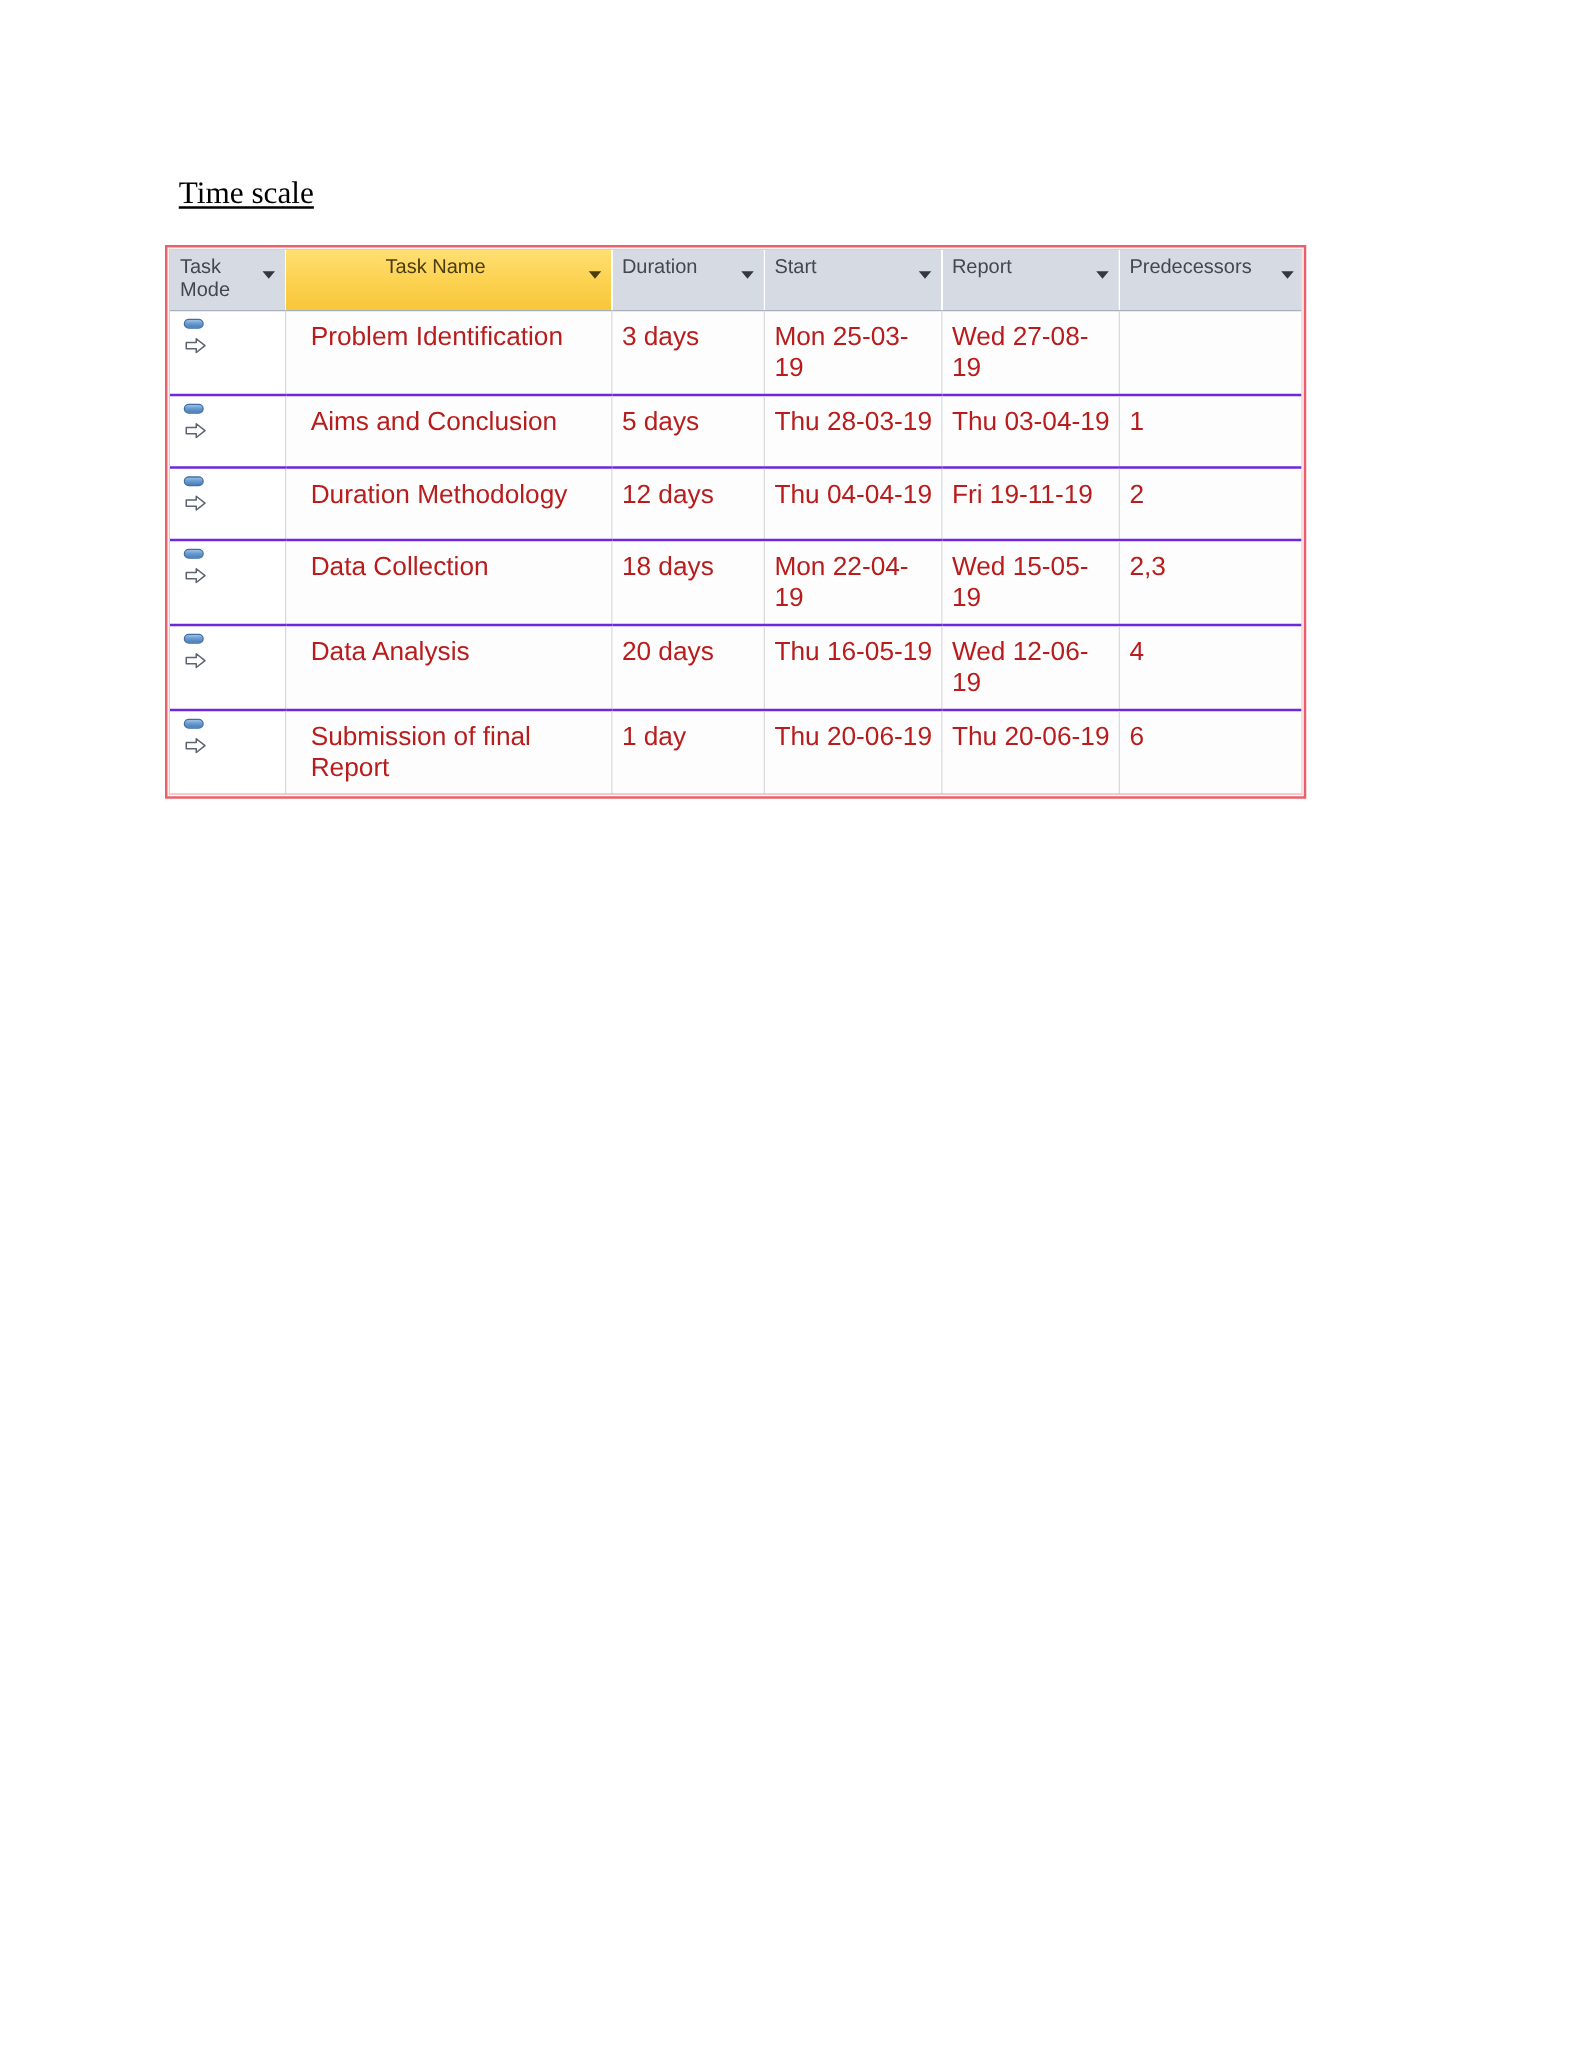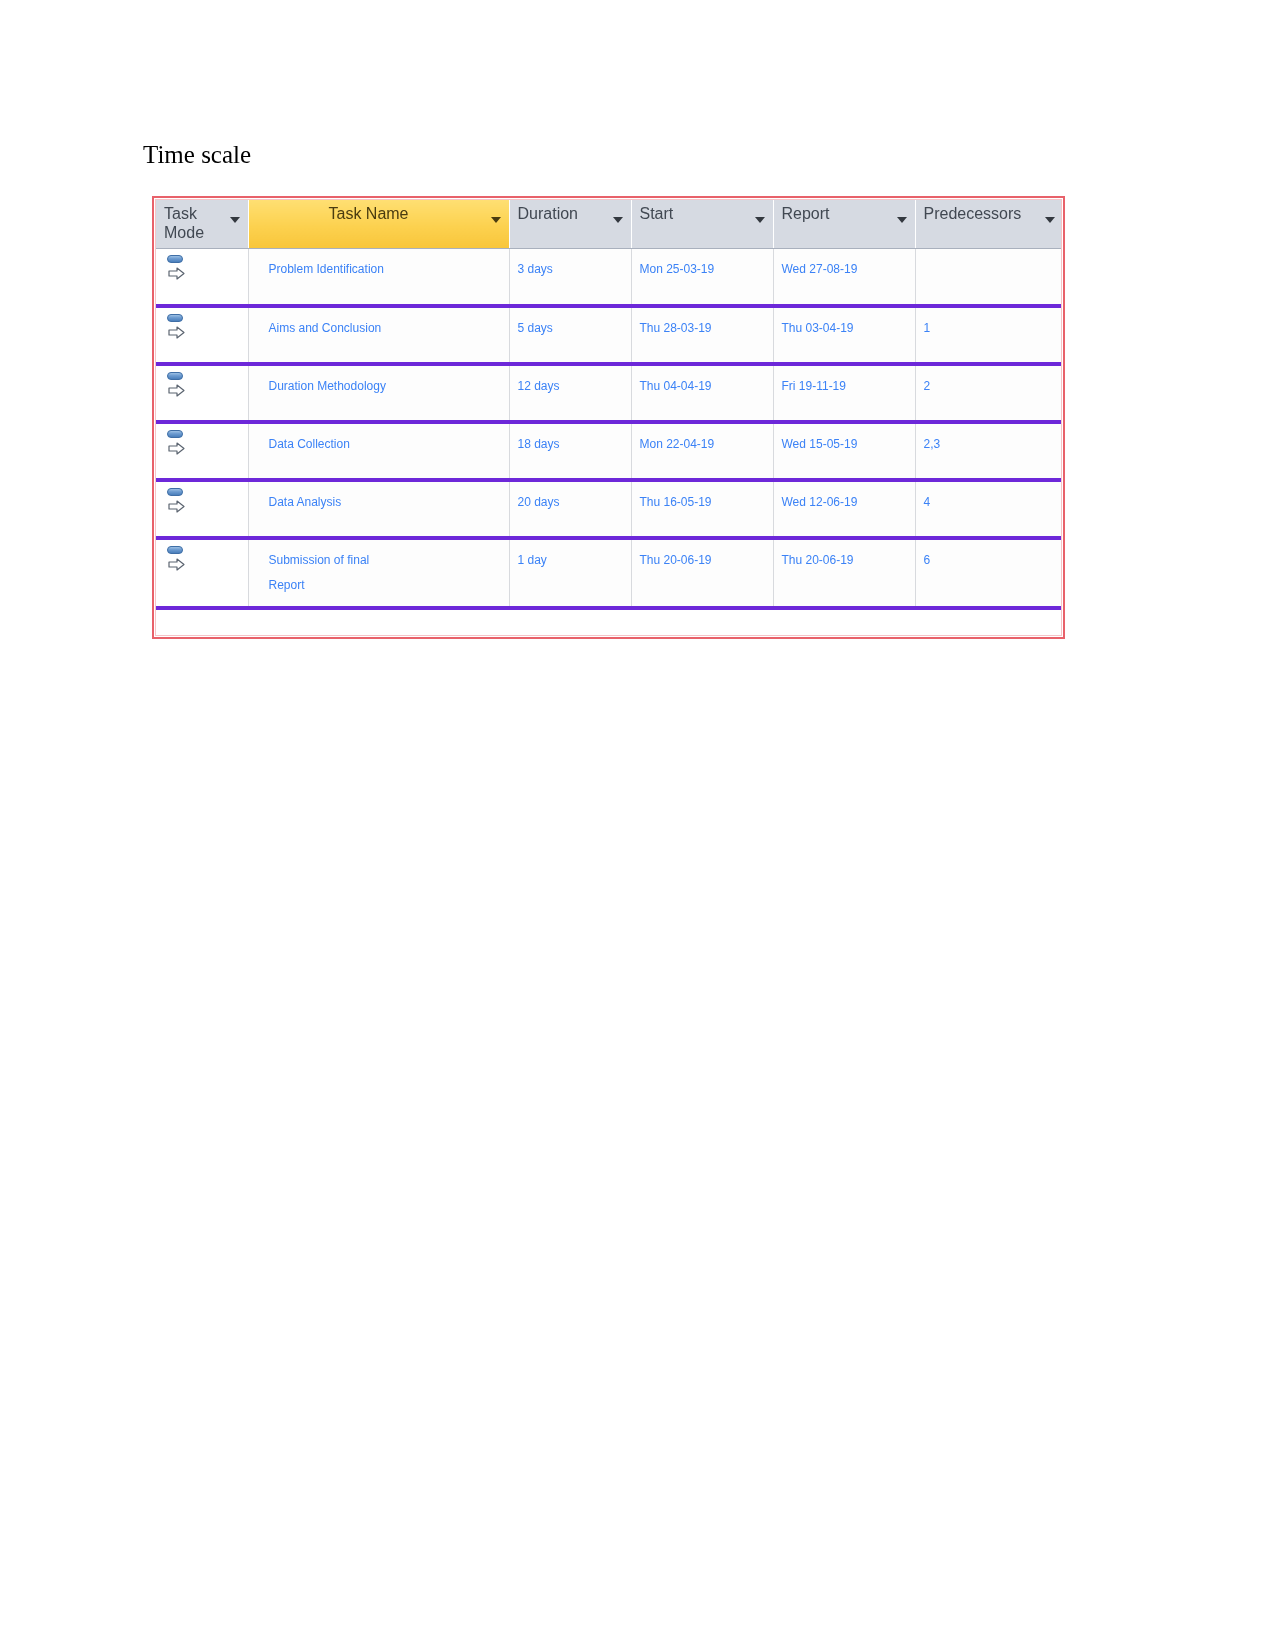--- a/index.html
+++ b/index.html
@@ -17,28 +17,29 @@
 
   
   .page-heading {
     position: absolute;
     left: 143px;
     top: 140px;
     font-family: "Liberation Serif", serif;
     font-size: 25px;
     line-height: 30px;
     color: #000000;
+    text-decoration: underline;
     text-underline-offset: 3px;
     white-space: nowrap;
   }
 
   
   .project-frame {
     position: absolute;
-    left: 152px;
+    left: 132px;
     top: 196px;
     width: 913px;
     height: 443px;
     border: 2px solid #e8616a;
     box-sizing: border-box;
     background: #ffffff;
     padding: 1px;
   }
   .project-frame-inner {
     width: 100%;
@@ -103,26 +104,26 @@
     border-right: 5px solid transparent;
     border-top: 6px solid #33383f;
   }
   thead th.sel .filter-arrow {
     border-top-color: #4a3c10;
   }
 
   
   tbody td {
     border-right: 1px solid #d8dade;
-    border-bottom: 4px solid #6d28d9;
+    border-bottom: 2px solid #6d28d9;
     padding: 8px 6px 8px 8px;
     vertical-align: top;
     line-height: 25px;
-    font-size: 12px;
-    color: #3b82f6;
+    font-size: 21px;
+    color: #b91c1c;
     background: #fdfdfd;
     box-sizing: border-box;
     overflow: hidden;
   }
   tbody tr.r-tall td { height: 58px; }
   tbody tr.r-xtall td { height: 61px; }
 
   tbody td.cell-mode {
     padding: 6px 0 0 10px;
     background: #ffffff;

